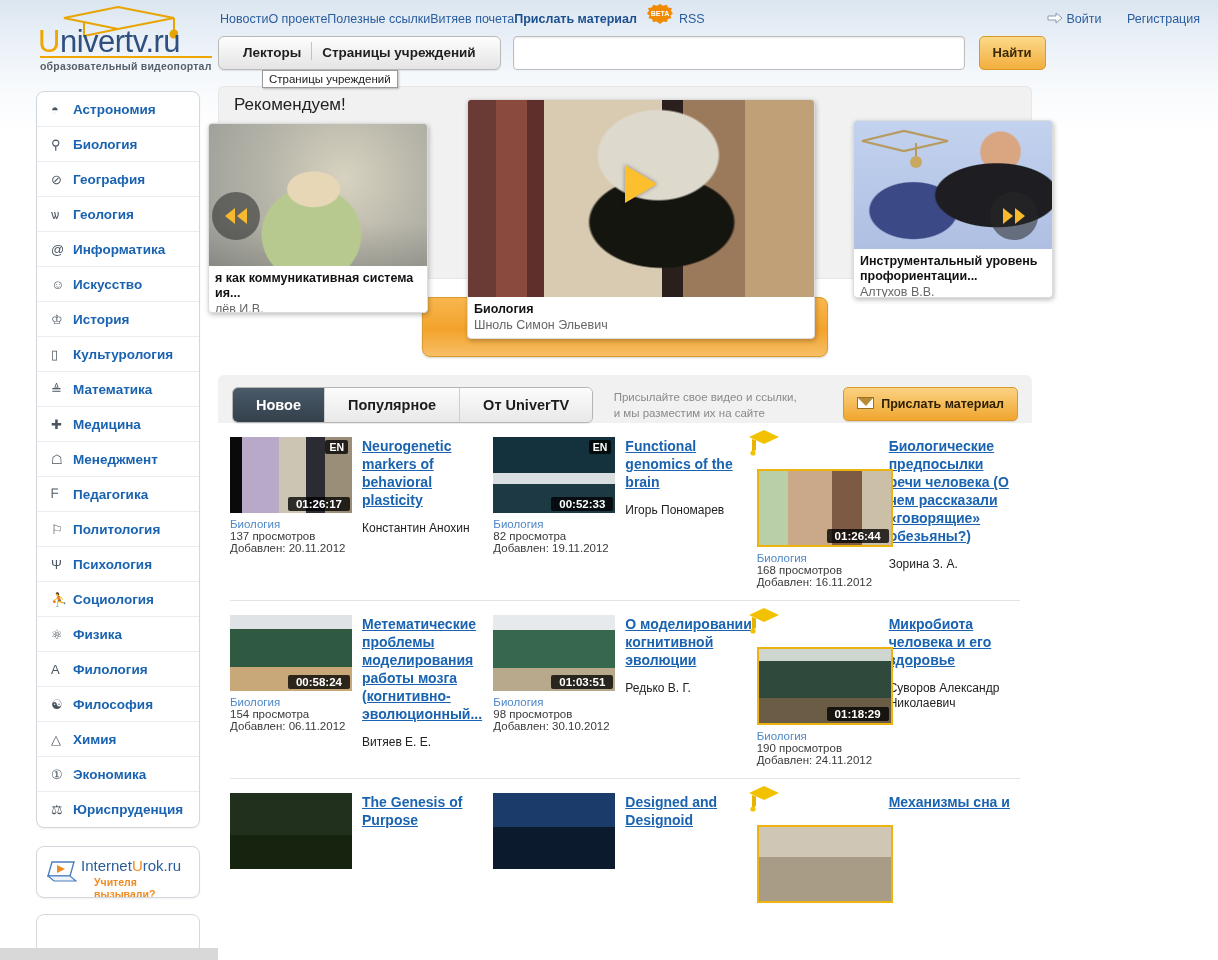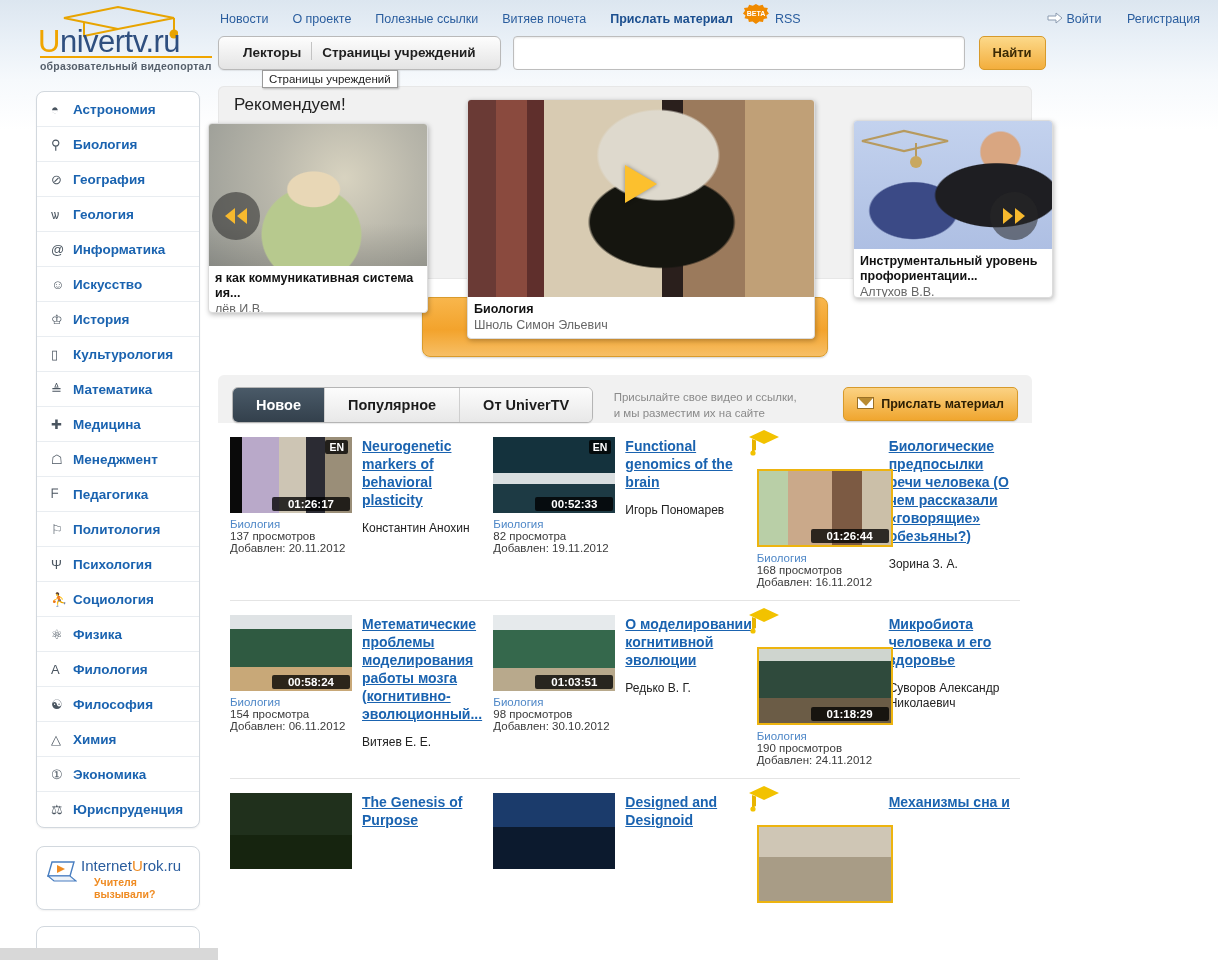--- a/index.html
+++ b/index.html
@@ -38,21 +38,21 @@
     position: absolute; left: 2px; top: 56px;
     font-size: 10.5px; font-weight: bold; color: #555f6b;
     letter-spacing: 0.2px;
   }
 
   .topnav {
     position: absolute; left: 220px; top: 11px;
     font-size: 12.5px;
   }
   .topnav a {
-    color: #2a5d9e; text-decoration: none; margin-right: 24px;
+    color: #2a5d9e; text-decoration: none; 
     white-space: nowrap;
   }
   .topnav a.strong { font-weight: bold; color: #1c4f8f; margin-right: 10px; }
   .beta-badge {
     display: inline-block; position: relative; top: -7px;
     width: 26px; height: 20px; margin-right: 6px;
     background: #f08a00;
     color: #fff; font-size: 7px; font-weight: bold; text-align: center;
     line-height: 20px;
     clip-path: polygon(50% 0%, 62% 9%, 76% 4%, 81% 18%, 96% 20%, 92% 34%,
@@ -130,21 +130,21 @@
   .cat-ico {
     width: 22px; font-size: 13px; color: #4a5560;
     text-align: left; flex: 0 0 22px;
   }
   .cat-label {
     font-size: 13.5px; font-weight: bold; color: #1a63b0;
   }
   .banner-iu {
     margin-top: 18px;
     background: #fff; border: 1px solid #d2d8de; border-radius: 8px;
-    height: 64px; position: relative; overflow: hidden;
+    height: 52px; position: relative; overflow: hidden;
     box-shadow: 0 1px 2px rgba(0,0,0,.06);
   }
   .iu-laptop { position: absolute; left: 10px; top: 13px; }
   .iu-title {
     position: absolute; left: 44px; top: 10px;
     font-size: 15px; color: #2a5d9e; font-weight: 500;
   }
   .iu-title .o { color: #ef8b22; }
   .iu-sub {
     position: absolute; left: 57px; top: 29px;
@@ -288,21 +288,21 @@
   .vitem { width: 265px; display: flex; position: relative; }
   .vthumb-col { width: 128px; flex: 0 0 128px; position: relative; }
   .vthumb {
     position: relative; width: 122px; height: 76px;
     overflow: hidden; background: #111;
   }
   .vthumb.gold { border: 2px solid #edb40f; width: 136px; height: 78px; margin-top: 32px; }
   .dur {
     position: absolute; right: 2px; bottom: 2px;
     background: rgba(0,0,0,.78); color: #fff;
-    font-size: 11.5px; font-weight: bold; padding: 1px 16px;
+    font-size: 11.5px; font-weight: bold; padding: 1px 8px;
     border-radius: 2px;
   }
   .enbadge {
     position: absolute; right: 4px; top: 3px;
     background: rgba(0,0,0,.78); color: #fff;
     font-size: 10.5px; font-weight: bold; padding: 1px 4px;
     border-radius: 2px;
   }
   .capicon {
     position: absolute; left: -10px; top: -11px; z-index: 6;

